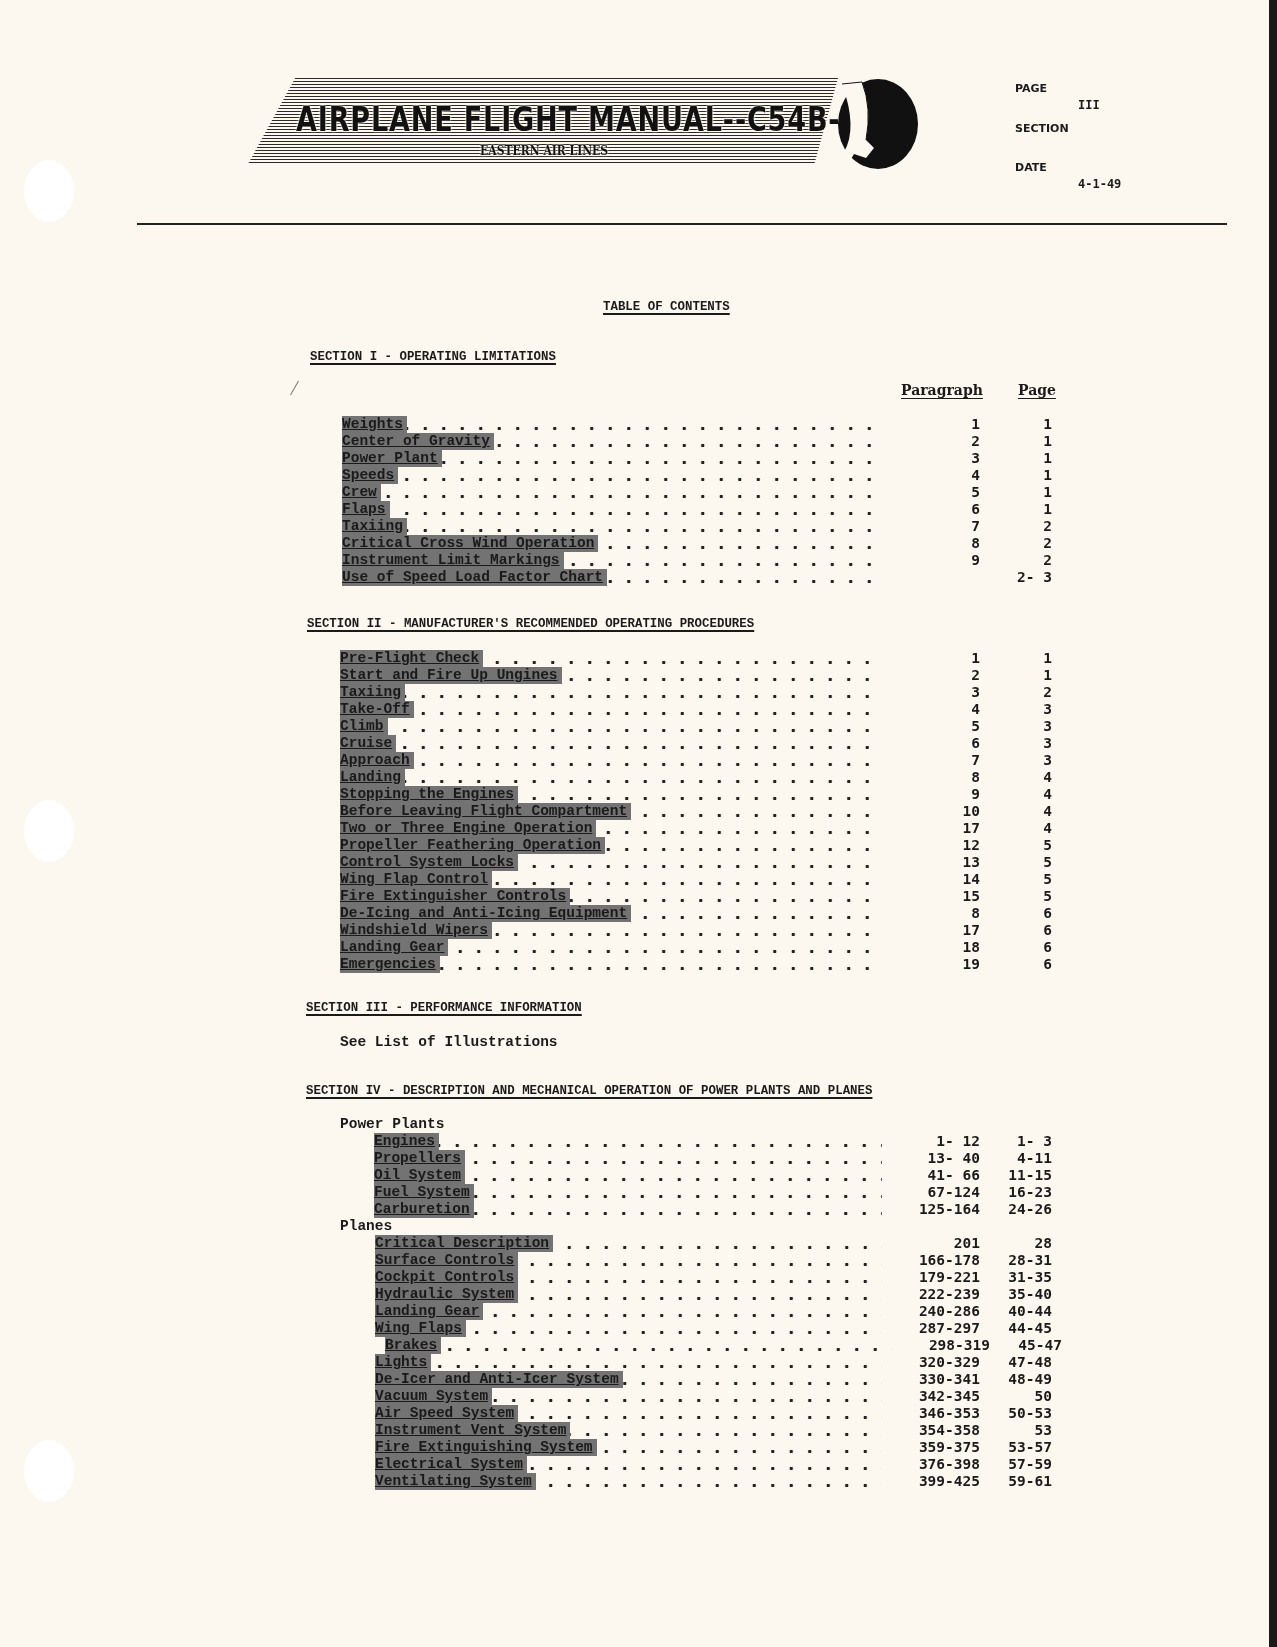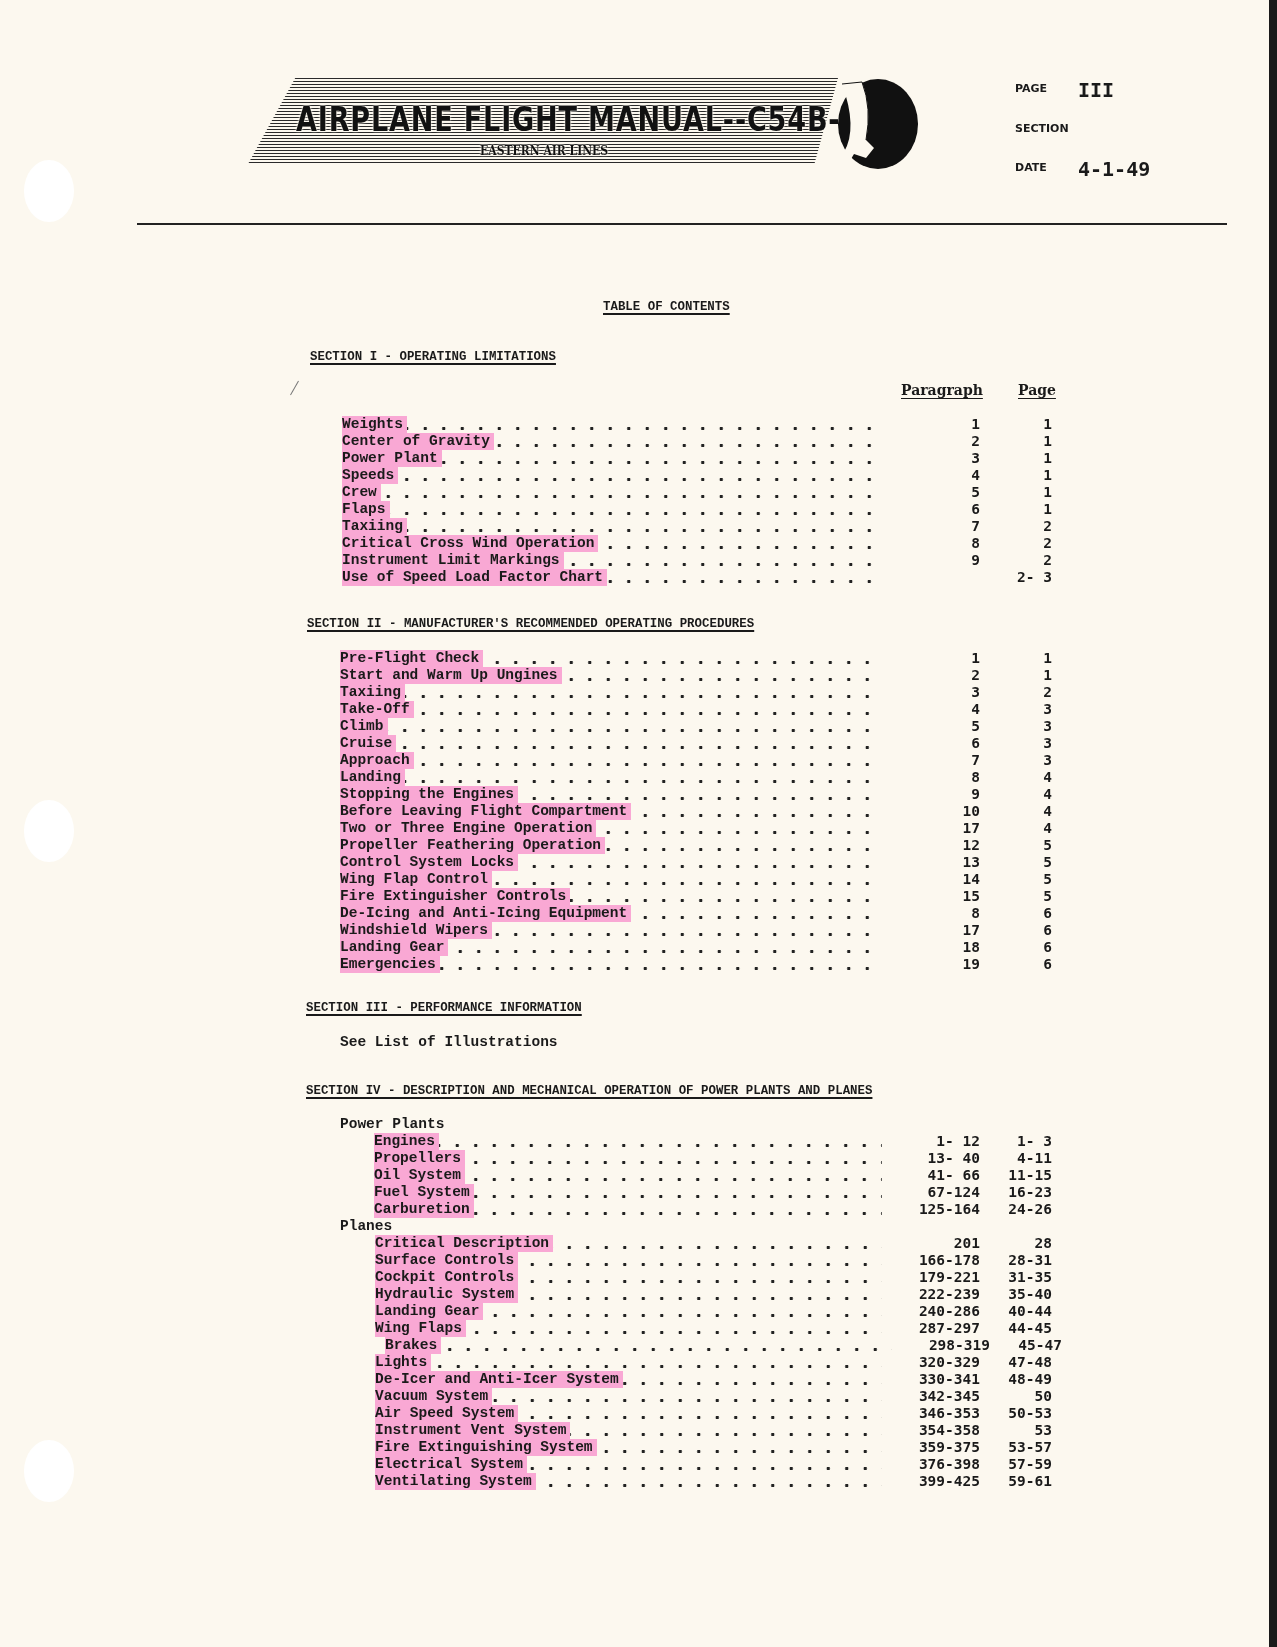--- a/index.html
+++ b/index.html
@@ -28,34 +28,34 @@
   }
   .banner-sub {
     position: absolute; left: 225px; top: 66px;
     font-family: "DejaVu Serif", serif; font-weight: bold; font-size: 12px; color: #111;
     transform: scaleX(0.9); white-space: nowrap;
     text-shadow: 0 0 2px #fcf8ef, 0 0 3px #fcf8ef;
   }
   .logo { position: absolute; left: 832px; top: 78px; width: 86px; height: 92px; }
 
   .meta { position: absolute; left: 1015px; font-family: "DejaVu Sans", sans-serif; font-weight: bold; font-size: 11px; }
-  .meta-val { position: absolute; left: 1078px; font-family: "DejaVu Sans Mono", monospace; font-weight: bold; font-size: 20px; }
+  .meta-val { position: absolute; left: 1078px; font-family: "DejaVu Sans Mono", monospace; font-weight: bold; font-size: 12px; margin-top: 20px; }
 
   .rule { position: absolute; left: 137px; top: 223px; width: 1090px; height: 2px; background: #222; }
 
   .heading {
     position: absolute; font-weight: bold; font-size: 13.5px; text-decoration: underline;
     text-decoration-thickness: 2px; text-underline-offset: 3px; white-space: nowrap;
     font-family: "Liberation Mono", monospace; transform: scaleX(0.92); transform-origin: left;
   }
   .colhead { position: absolute; font-family: "DejaVu Serif", serif; font-weight: bold; font-size: 14px;
     text-decoration: underline; text-underline-offset: 3px; }
 
   .row { position: absolute; height: 17px; font-size: 14.5px; font-weight: bold; white-space: nowrap; line-height: 17px; }
-  .row .lbl { position: absolute; left: 0; top: 0; background: #f9a8d4; padding-right: 4px; z-index: 2; }
+  .row .lbl { position: absolute; left: 0; top: 0; background: #737373; padding-right: 4px; z-index: 2; text-decoration: underline; }
   .row .dots { position: absolute; top: 0; height: 17px;
     background-image: radial-gradient(circle, #222 1.6px, transparent 2px);
     background-size: 18.5px 17px; background-position: 0 4px; background-repeat: repeat-x; z-index: 1; }
   .row .num { position: absolute; top: 0; text-align: right; font-family: "DejaVu Sans Mono", monospace; font-size: 14.5px; font-weight: bold; }
 
   .plain { position: absolute; font-size: 14.5px; font-weight: bold; white-space: nowrap; }
   .tick { position: absolute; left: 294px; top: 380px; width: 1px; height: 16px; background: #777; transform: rotate(30deg); }
 </style>
 </head>
 <body>
@@ -157,21 +157,21 @@
 
 <div class="heading" style="left:307px; top:616px;">SECTION II - MANUFACTURER'S RECOMMENDED OPERATING PROCEDURES</div>
 <div id="sec2">
   <div class="row" style="left:340px; top:650px; width:712px">
       <span class="lbl">Pre-Flight Check</span>
       <span class="dots" style="left:0;width:542px"></span>
       <span class="num" style="left:562px;width:78px">1</span>
       <span class="num" style="left:652px;width:60px">1</span>
     </div>
   <div class="row" style="left:340px; top:667px; width:712px">
-      <span class="lbl">Start and Warm Up Ungines</span>
+      <span class="lbl">Start and Fire Up Ungines</span>
       <span class="dots" style="left:0;width:542px"></span>
       <span class="num" style="left:562px;width:78px">2</span>
       <span class="num" style="left:652px;width:60px">1</span>
     </div>
   <div class="row" style="left:340px; top:684px; width:712px">
       <span class="lbl">Taxiing</span>
       <span class="dots" style="left:0;width:542px"></span>
       <span class="num" style="left:562px;width:78px">3</span>
       <span class="num" style="left:652px;width:60px">2</span>
     </div>

